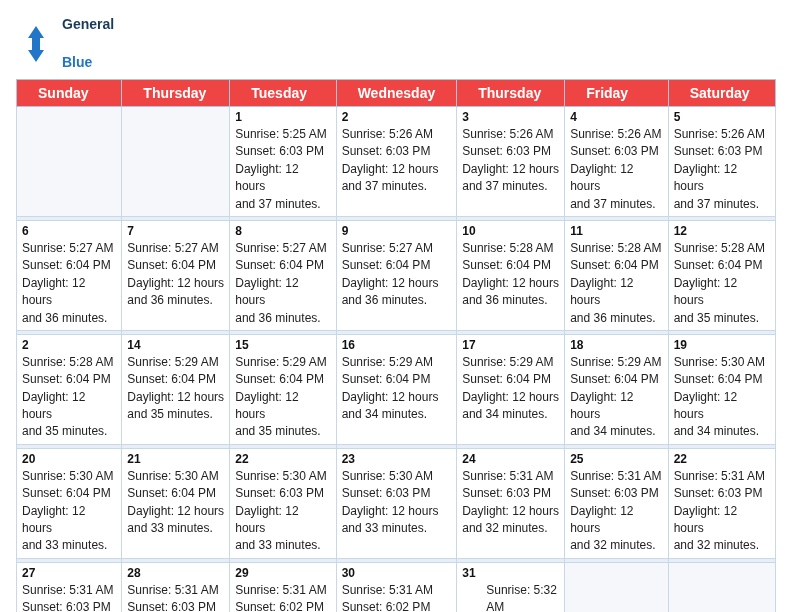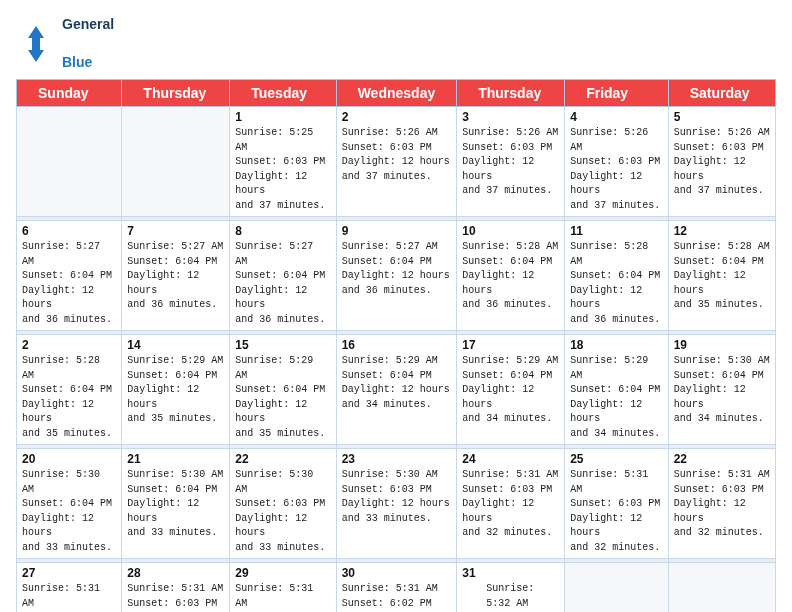--- a/index.html
+++ b/index.html
@@ -63,22 +63,21 @@
     .day-number {
       font-weight: bold;
       font-size: 12px;
       color: #111;
       display: block;
       margin-bottom: 2px;
     }
     .cell-text {
       color: #222;
       line-height: 1.45;
-      font-size: 10px;
-      font-family: Liberation Mono, monospace;
+      font-size: 12px;
     }
     .row-separator td {
       background: #e8eef5 !important;
       height: 4px;
       padding: 0;
       border: 1px solid #c8d8e8;
     }
   </style>
 </head>
 <body>

